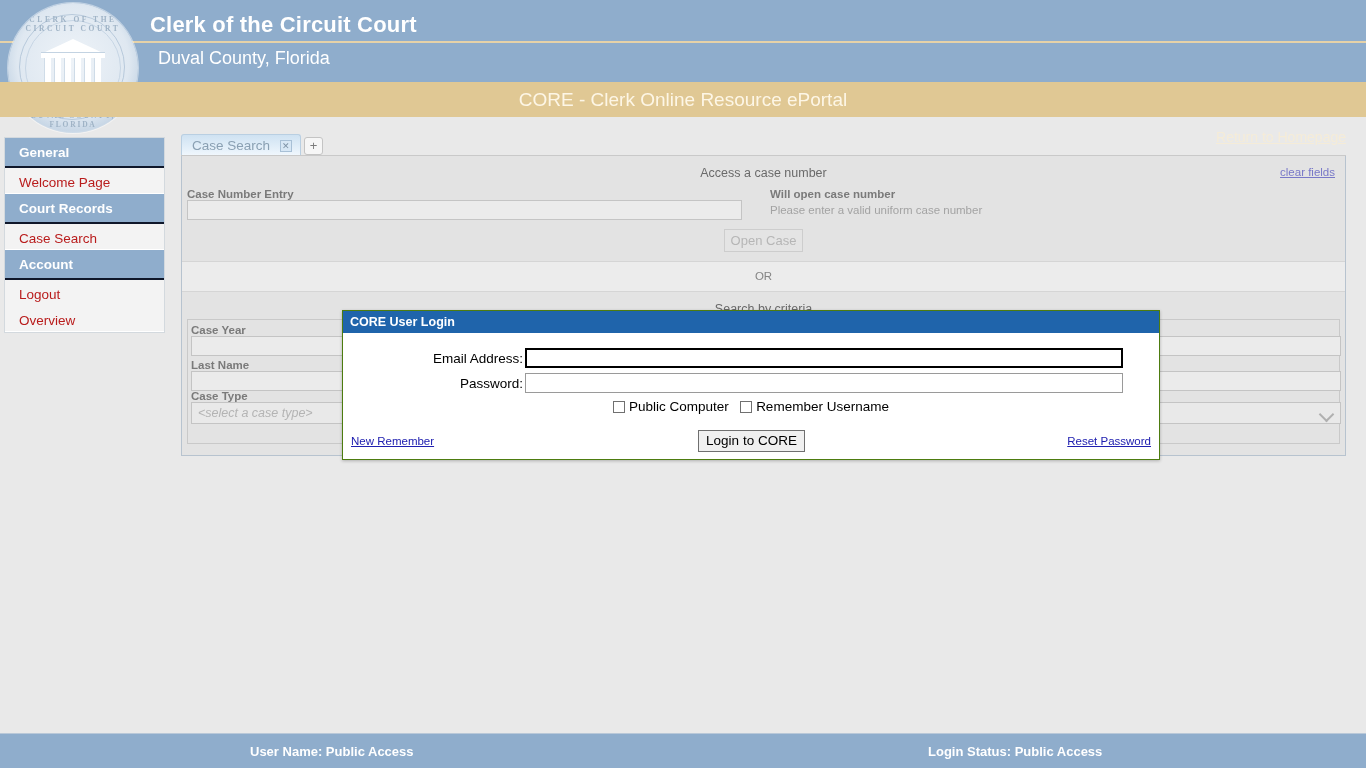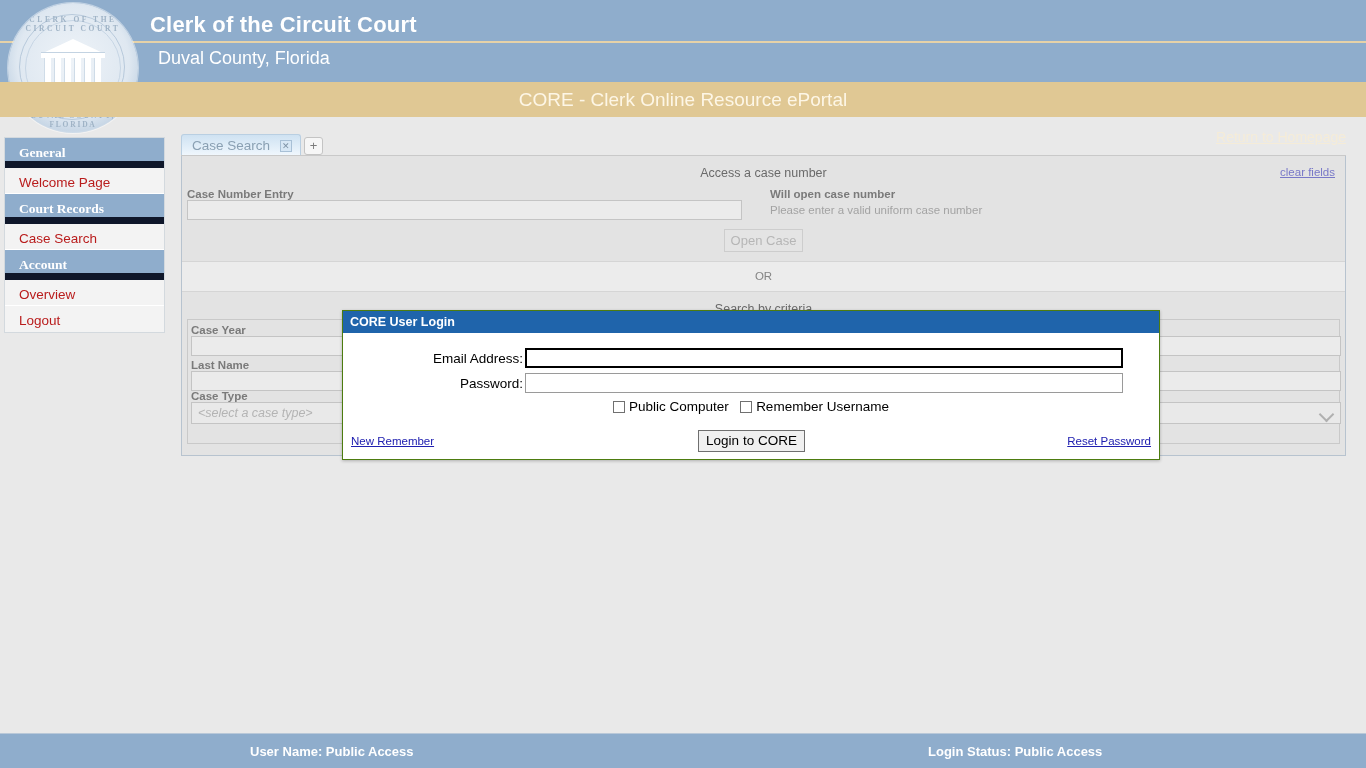--- a/index.html
+++ b/index.html
@@ -169,22 +169,21 @@
   }
   .nav-group {
     height: 30px;
     line-height: 30px;
     background: #8fadcc;
     color: #ffffff;
     font-size: 13.5px;
     font-weight: bold;
     padding-left: 14px;
     box-sizing: border-box;
-    border-bottom: 7px solid #0f172a;
-    font-family: Liberation Serif, serif;
+    border-bottom: 2px solid #0f172a;
   }
   .nav-item {
     height: 26px;
     line-height: 30px;
     background: #f3f3f3;
     color: #b91c1c;
     font-size: 13.5px;
     padding-left: 14px;
     box-sizing: border-box;
     border-bottom: 1px solid #ffffff;
@@ -486,22 +485,22 @@
     <div class="core-title">CORE - Clerk Online Resource ePortal</div>
     <a class="core-home-link">Return to Homepage</a>
   </div>
 
   <div class="sidebar">
     <div class="nav-group">General</div>
     <div class="nav-item">Welcome Page</div>
     <div class="nav-group">Court Records</div>
     <div class="nav-item">Case Search</div>
     <div class="nav-group">Account</div>
+    <div class="nav-item last">Logout</div>
     <div class="nav-item">Overview</div>
-    <div class="nav-item last">Logout</div>
   </div>
 
   <div class="tabstrip">
     <div class="tab">
       <span>Case Search</span>
       <span class="tab-close">✕</span>
     </div>
     <div class="tab-add">+</div>
     <div class="tabstrip-line"></div>
   </div>

